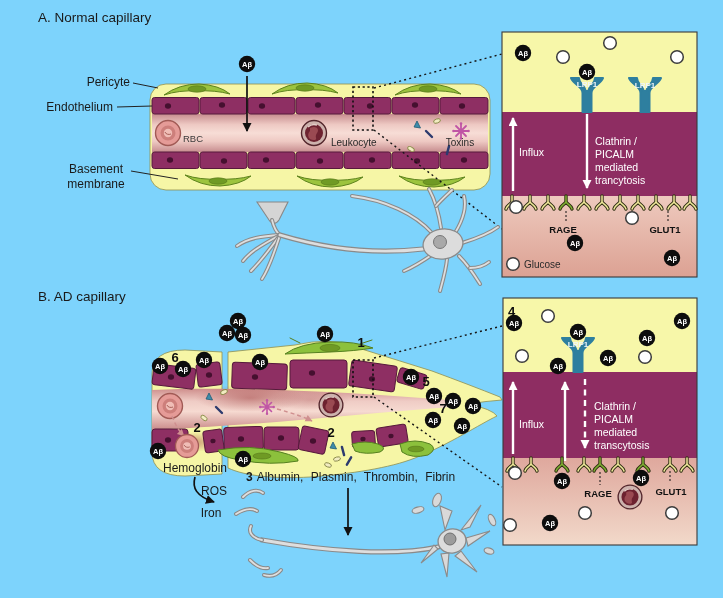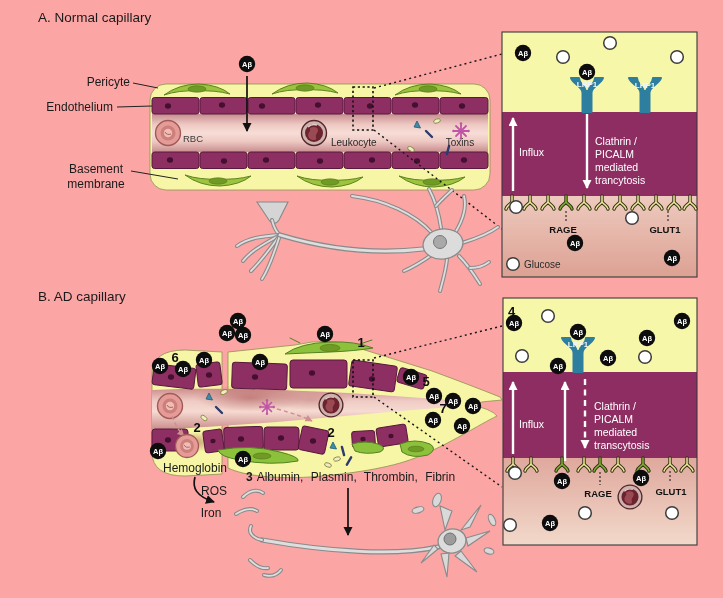--- a/index.html
+++ b/index.html
@@ -1,16 +1,16 @@
 <!DOCTYPE html>
 <html><head>
 <meta charset="utf-8">
 <style>
   html,body{margin:0;padding:0;background:#fff;}
-  .stage{position:relative;width:723px;height:598px;background:#fca5a5;overflow:hidden;
+  .stage{position:relative;width:723px;height:598px;background:#7dd3fc;overflow:hidden;
          font-family:"Liberation Sans",sans-serif;}
   svg{position:absolute;left:0;top:0;}
   svg text{font-family:"Liberation Sans",sans-serif;}
   .t-ttl{font-size:13.5px;fill:#1a1a1a;}
   .t-lbl{font-size:12px;fill:#1a1a1a;}
   .t-sm{font-size:10px;fill:#2a2a2a;}
   .t-rbc{font-size:9.5px;fill:#3a3a3a;}
   .t-num{font-size:13px;font-weight:bold;fill:#0e0e0e;}
   .t-wh{font-size:10.5px;fill:#ffffff;}
   .t-rec{font-size:9.5px;font-weight:bold;fill:#111;}

